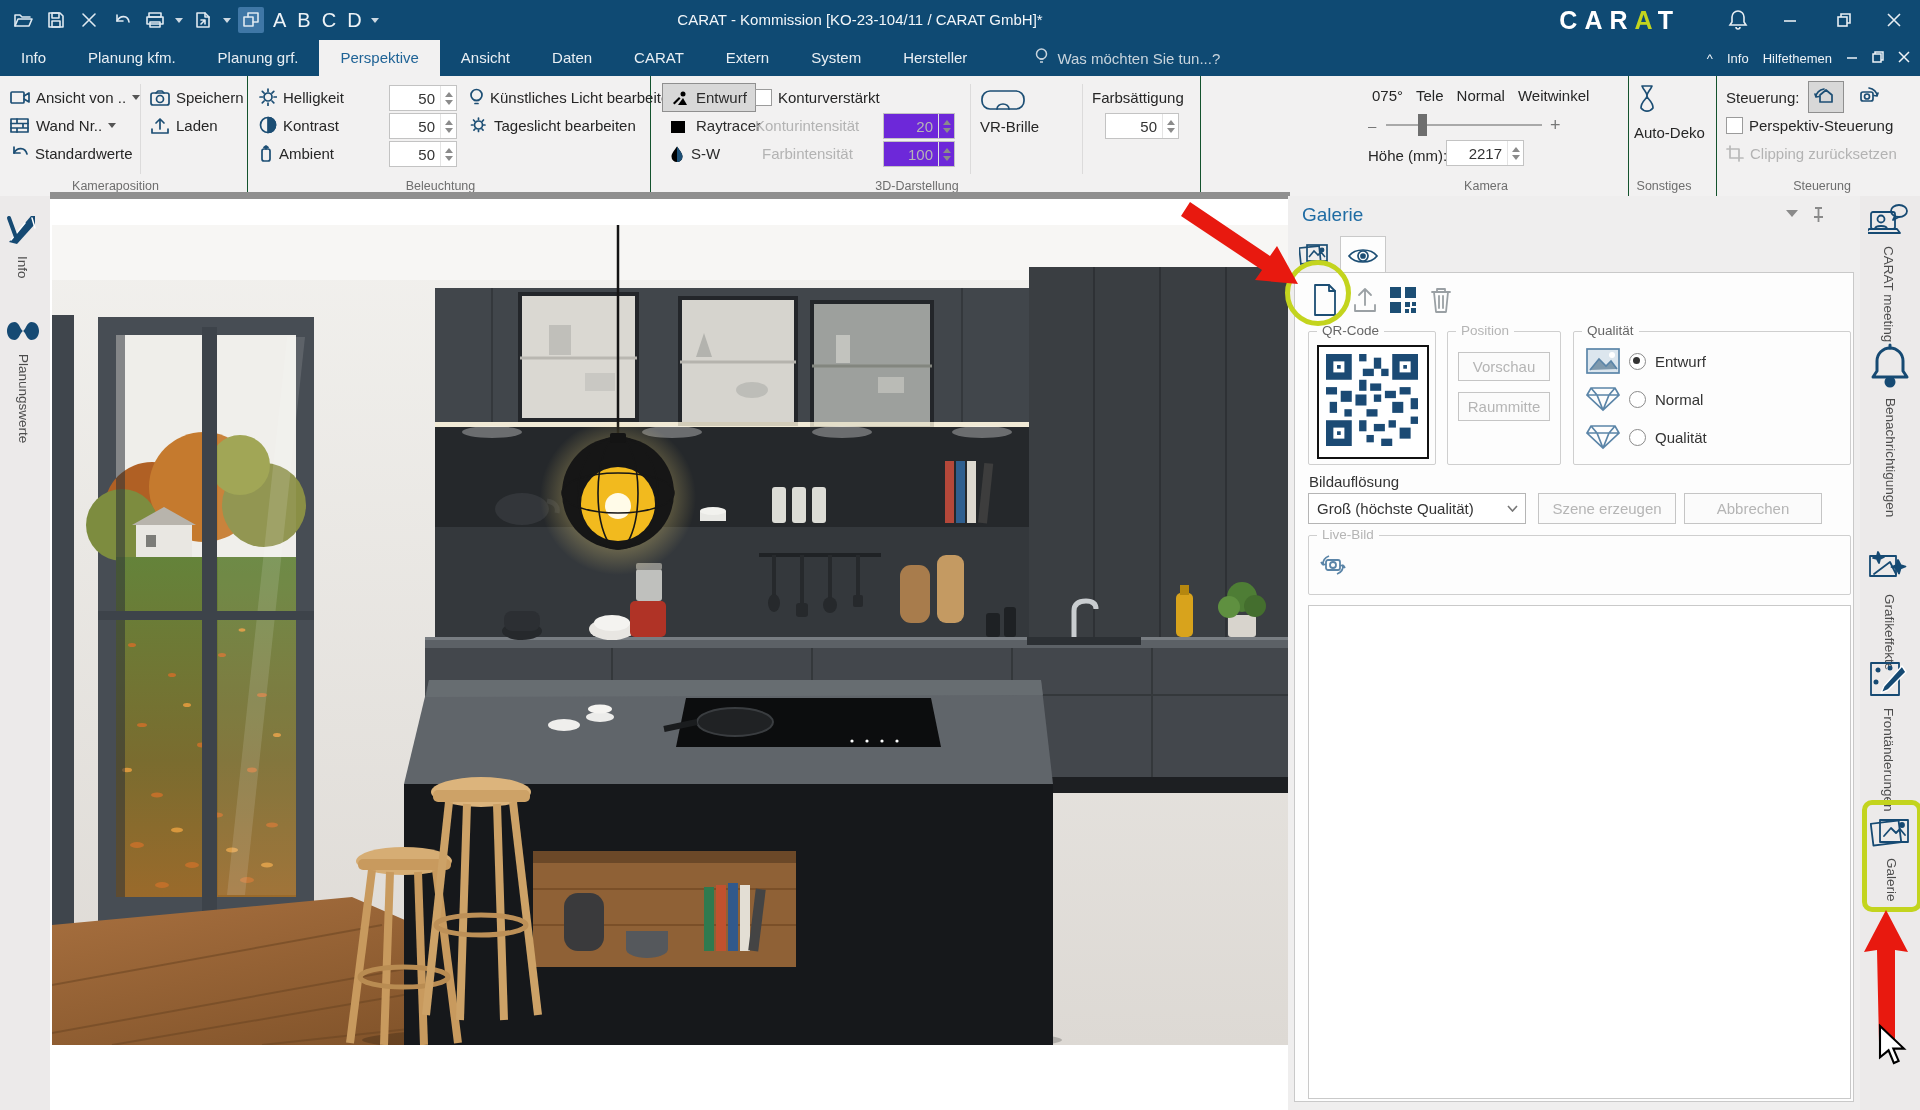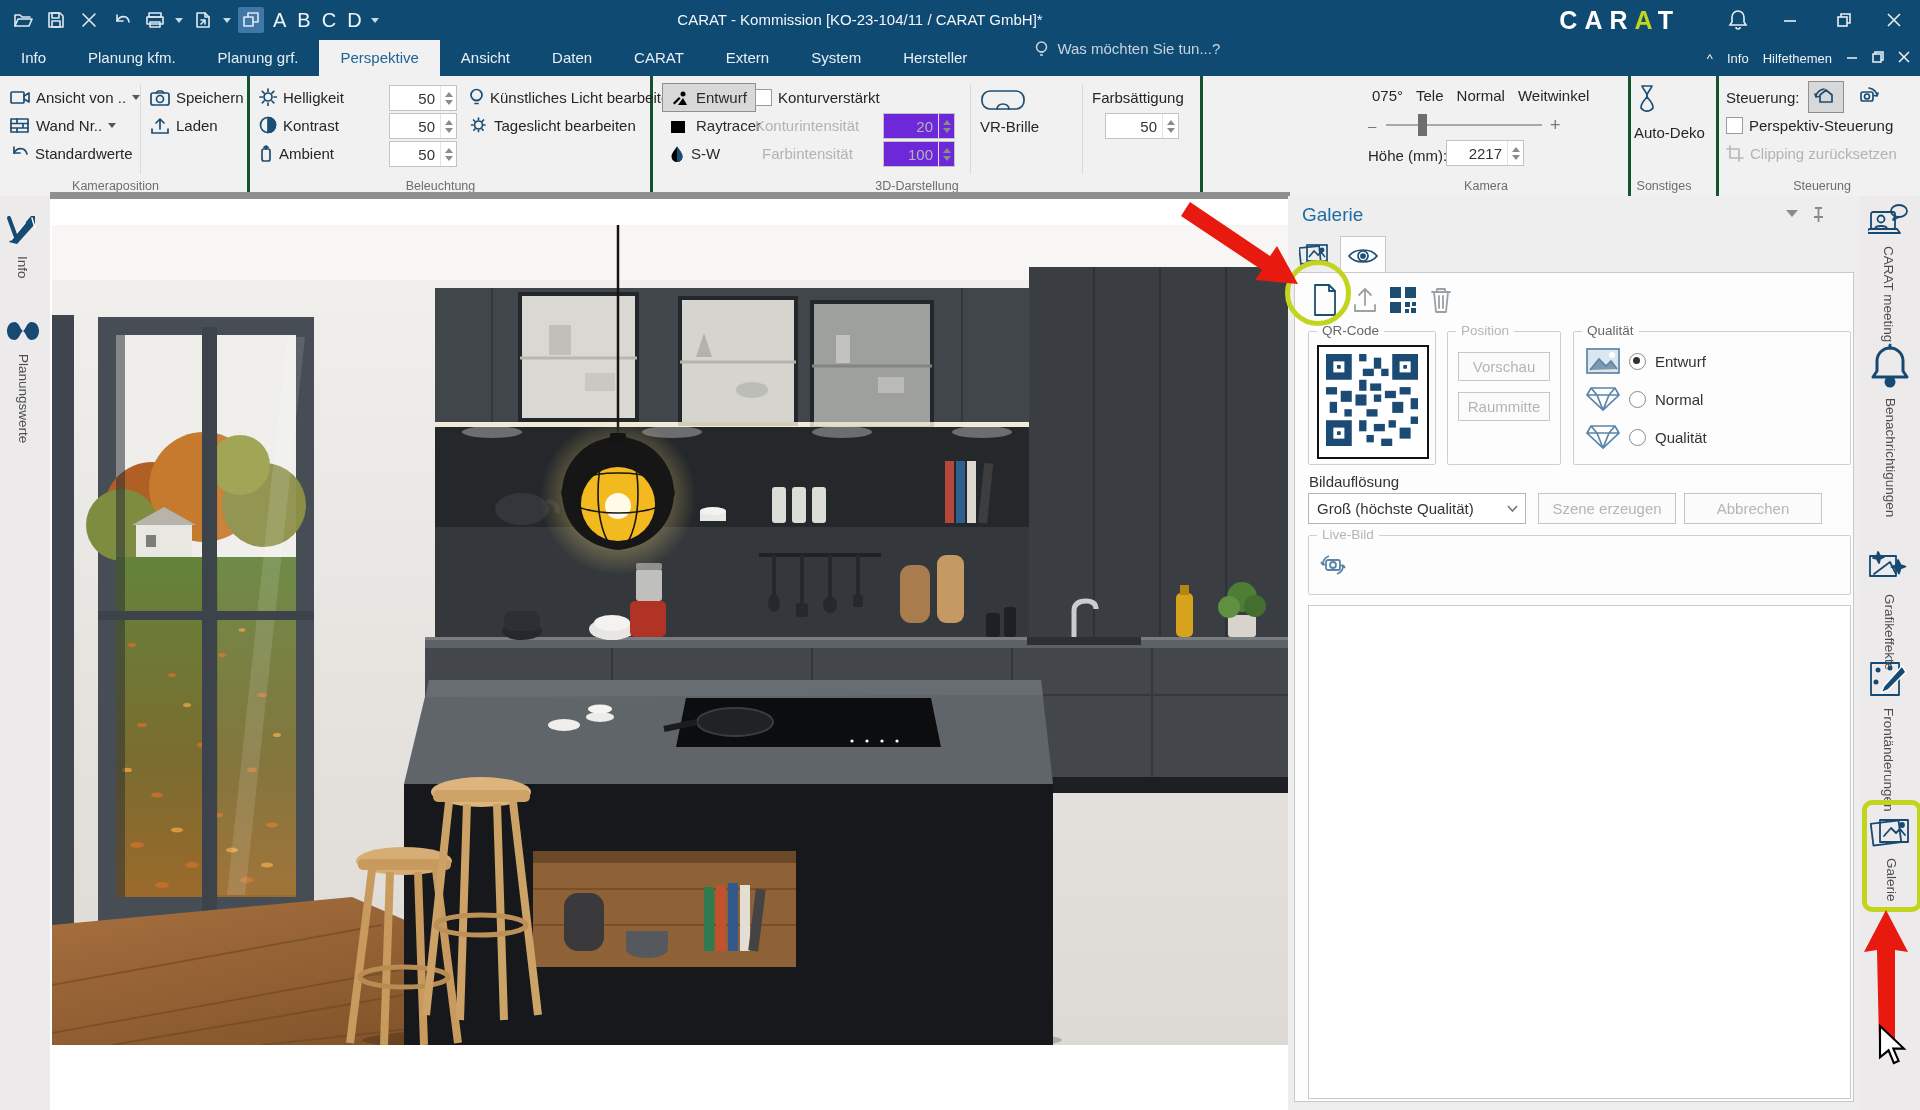--- a/index.html
+++ b/index.html
@@ -15,27 +15,27 @@
   .cvd{width:0;height:0;border-left:4px solid transparent;border-right:4px solid transparent;border-top:5px solid #cdd9e2;display:inline-block}
   .wtitle{position:absolute;left:0;right:200px;top:0;height:40px;line-height:40px;text-align:center;color:#f2f6f9;font-size:15px}
   .logo{position:absolute;right:240px;top:0;height:40px;line-height:40px;color:#fff;font-size:25px;letter-spacing:7px;font-weight:bold}
   .logo .acc{color:#c3d41e}
   .winbtn{position:absolute;top:0;height:40px;width:44px;display:flex;align-items:center;justify-content:center}
   .winbtn svg{stroke:#e8eef3;fill:none;stroke-width:1.6}
   
   .menubar{position:absolute;left:0;top:40px;width:1920px;height:36px;background:#0f4a73;display:flex;align-items:stretch}
   .mitem{padding:0 21px;line-height:36px;color:#e9eff4;font-size:15px;cursor:default}
   .mitem.active{background:#f2f1f1;color:#1f6396}
-  .assist{display:flex;align-items:flex-start;gap:8px;margin-left:46px;color:#c8d4dd}
+  .assist{display:flex;align-items:center;gap:8px;margin-left:46px;color:#c8d4dd}
   .assist svg{stroke:#c8d4dd;fill:none;stroke-width:1.5}
   .menright{position:absolute;right:10px;top:0;height:36px;display:flex;align-items:center;gap:14px;color:#eef3f7;font-size:13px}
   .menright svg{stroke:#eef3f7;fill:none;stroke-width:1.5}
   
   .ribbon{position:absolute;left:0;top:76px;width:1920px;height:120px;background:#f2f1f1;border-bottom:1px solid #cfcfcf}
-  .rgroup{position:absolute;top:0;height:120px;border-right:3px solid #14532d}
+  .rgroup{position:absolute;top:0;height:120px;border-right:1px solid #14532d}
   .glabel{position:absolute;left:0;right:16px;bottom:3px;text-align:center;font-size:12.5px;color:#6e6e6e}
   .ritem{position:absolute;height:26px;display:flex;align-items:center;gap:6px;font-size:15px;color:#262626;white-space:nowrap}
   .ritem svg{stroke:#1c4e74;fill:none;stroke-width:1.7;stroke-linecap:round;stroke-linejoin:round;flex:none}
   .ritem.dis,.ritem.dis span{color:#b3b3b3}
   .ritem.dis svg{stroke:#b9b9b9}
   .vsep{position:absolute;top:8px;bottom:22px;width:1px;background:#dcdbdb}
   .spin{position:absolute;height:24px;border:1px solid #c3c3c3;background:#fff;display:flex;align-items:center;font-size:15px}
   .spin .val{flex:1;text-align:right;padding-right:5px;color:#333}
   .spin .arr{width:15px;height:100%;display:flex;flex-direction:column;align-items:center;justify-content:center;gap:3px;border-left:1px solid #e4e4e4}
   .tup{width:0;height:0;border-left:4px solid transparent;border-right:4px solid transparent;border-bottom:5px solid #8b8b8b}

